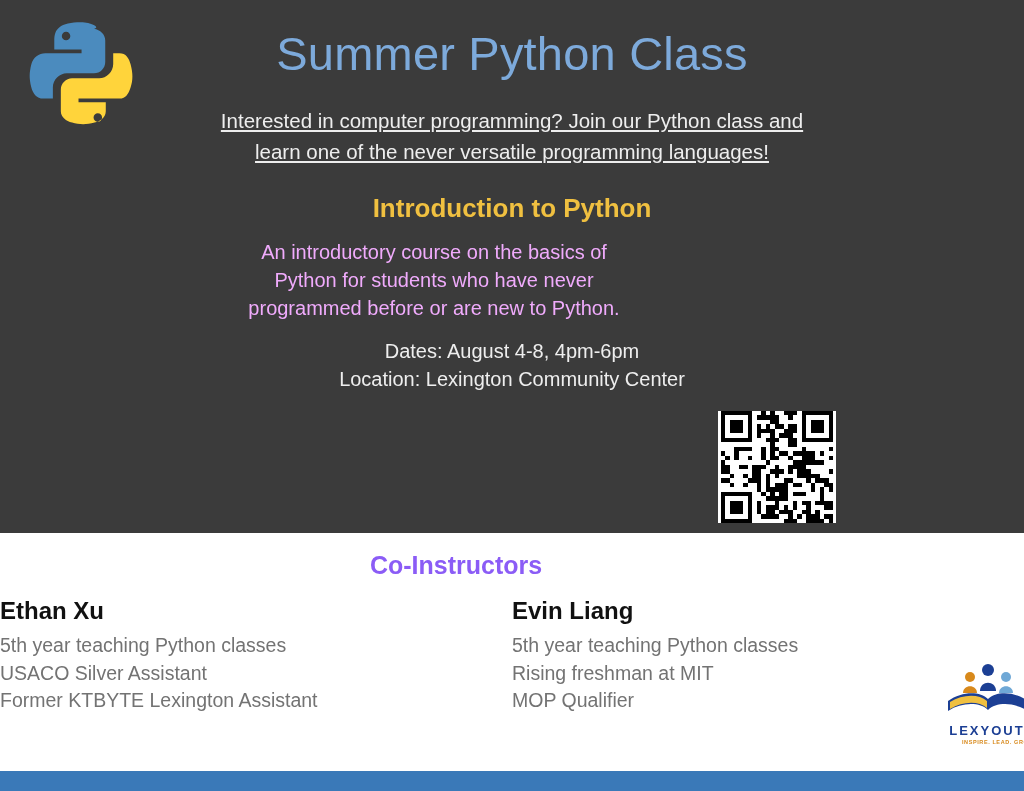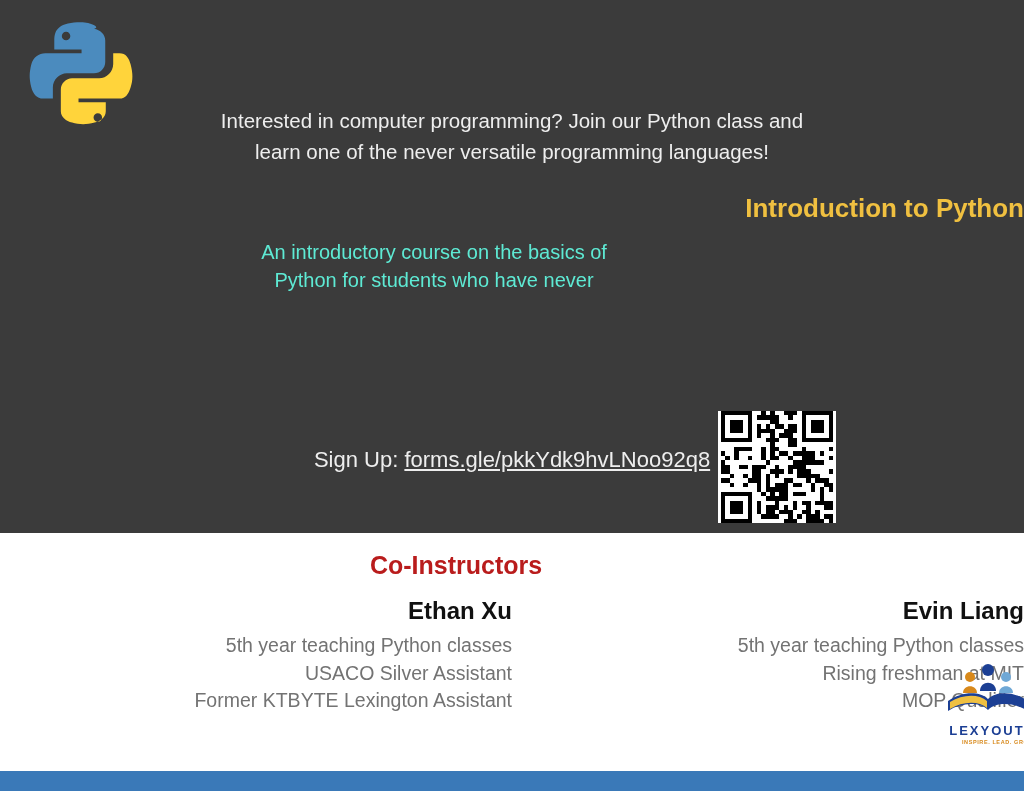--- a/index.html
+++ b/index.html
@@ -47,38 +47,39 @@
   }
 
   .intro {
     position: absolute;
     left: 0; top: 105px;
     width: 1024px;
     text-align: center;
     color: #eeeeee;
     font-size: 20.5px;
     line-height: 31px;
+    text-decoration: underline;
   }
 
   .section-head {
     position: absolute;
     left: 0; top: 193px;
     width: 1024px;
-    text-align: right;
+    text-align: center;
     color: #f0c040;
     font-size: 26px;
     font-weight: bold;
   }
 
   .course-desc {
     position: absolute;
     left: 0; top: 238px;
     width: 868px;
     text-align: center;
-    color: #5eead4;
+    color: #f0abfc;
     font-size: 20px;
     line-height: 28px;
   }
 
   .logistics {
     position: absolute;
     left: 0; top: 337px;
     width: 1024px;
     text-align: center;
     color: #eeeeee;
@@ -118,33 +119,32 @@
     background: #ffffff;
   }
 
   .co-instructors {
     position: absolute;
     left: 0; top: 18px;
     width: 912px;
     text-align: center;
     font-size: 25px;
     font-weight: bold;
-    color: #b91c1c;
+    color: #8b5cf6;
   }
 
   .instructors {
     position: absolute;
     left: 0; top: 64px;
     width: 1024px;
     display: flex;
   }
   .instructor {
     width: 50%;
-    text-align: right;
-    margin-left: 41px;
+    text-align: left;
   }
   .instructor .name {
     font-size: 24px;
     font-weight: bold;
     color: #111111;
     margin-bottom: 7px;
   }
   .instructor .bio-line {
     font-size: 19.5px;
     color: #737373;
@@ -189,38 +189,40 @@
 
   <div class="top-panel">
 
     <div class="py-logo">
       <svg viewBox="0 0 110 110" width="120" height="120" aria-hidden="true">
         <path fill="#4B8BBE" d="M54 4c-9 0-16 1.6-19.6 4.4C30.8 11 29.6 15 29.6 20.6v8.2h25v3.4H21.4c-6 0-11.2 3.6-12.9 10.4-1.9 7.8-2 12.7 0 20.8 1.6 6.1 5 10.4 11 10.4h8.8V63.5c0-6.8 5.9-12.8 12.9-12.8h24.8c5.7 0 10.3-4.7 10.3-10.4V20.6c0-5.6-4.7-9.8-10.3-10.7C72.4 8.8 63 4 54 4zM40.4 12.6c2.1 0 3.9 1.8 3.9 4 0 2.1-1.8 3.9-3.9 3.9-2.2 0-3.9-1.8-3.9-3.9 0-2.2 1.7-4 3.9-4z"></path>
         <path fill="#FFD43B" d="M83.6 32.2v10c0 7.1-6 13.1-12.9 13.1H45.9c-5.6 0-10.3 4.8-10.3 10.4v19.7c0 5.6 4.9 8.9 10.3 10.5 6.5 1.9 12.8 2.2 20.6 0 5.2-1.5 10.3-4.5 10.3-10.5v-8.2h-25v-3.4h37.5c6 0 8.2-4.2 10.3-10.4 2.2-6.4 2.1-12.6 0-20.8-1.5-6-4.3-10.4-10.3-10.4h-6.7zM69.5 87.2c2.2 0 3.9 1.8 3.9 3.9 0 2.2-1.7 4-3.9 4-2.1 0-3.9-1.8-3.9-4 0-2.1 1.8-3.9 3.9-3.9z"></path>
       </svg>
     </div>
 
+    <h1 class="title">Summer Python Class</h1>
 
     <div class="intro">
       <div>Interested in computer programming? Join our Python class and</div>
       <div>learn one of the never versatile programming languages!</div>
     </div>
 
     <h2 class="section-head">Introduction to Python</h2>
 
     <div class="course-desc">
       <div>An introductory course on the basics of</div>
       <div>Python for students who have never</div>
+      <div>programmed before or are new to Python.</div>
     </div>
 
-
-    <div class="signup">
-      <span>Sign Up:</span>
-      <span class="link">forms.gle/pkkYdk9hvLNoo92q8</span>
+    <div class="logistics">
+      <div>Dates: August 4-8, 4pm-6pm</div>
+      <div>Location: Lexington Community Center</div>
     </div>
+
 
     <div class="qr">
       <svg id="qr-svg" width="118" height="112" viewBox="0 0 25 25" shape-rendering="crispEdges" aria-hidden="true">
         <rect width="25" height="25" fill="#ffffff"></rect>
         <g id="qr-cells" fill="#000000">
             <rect x="0" y="0" width="1" height="1"></rect>
             <rect x="1" y="0" width="1" height="1"></rect>
             <rect x="2" y="0" width="1" height="1"></rect>
             <rect x="3" y="0" width="1" height="1"></rect>
             <rect x="4" y="0" width="1" height="1"></rect>

